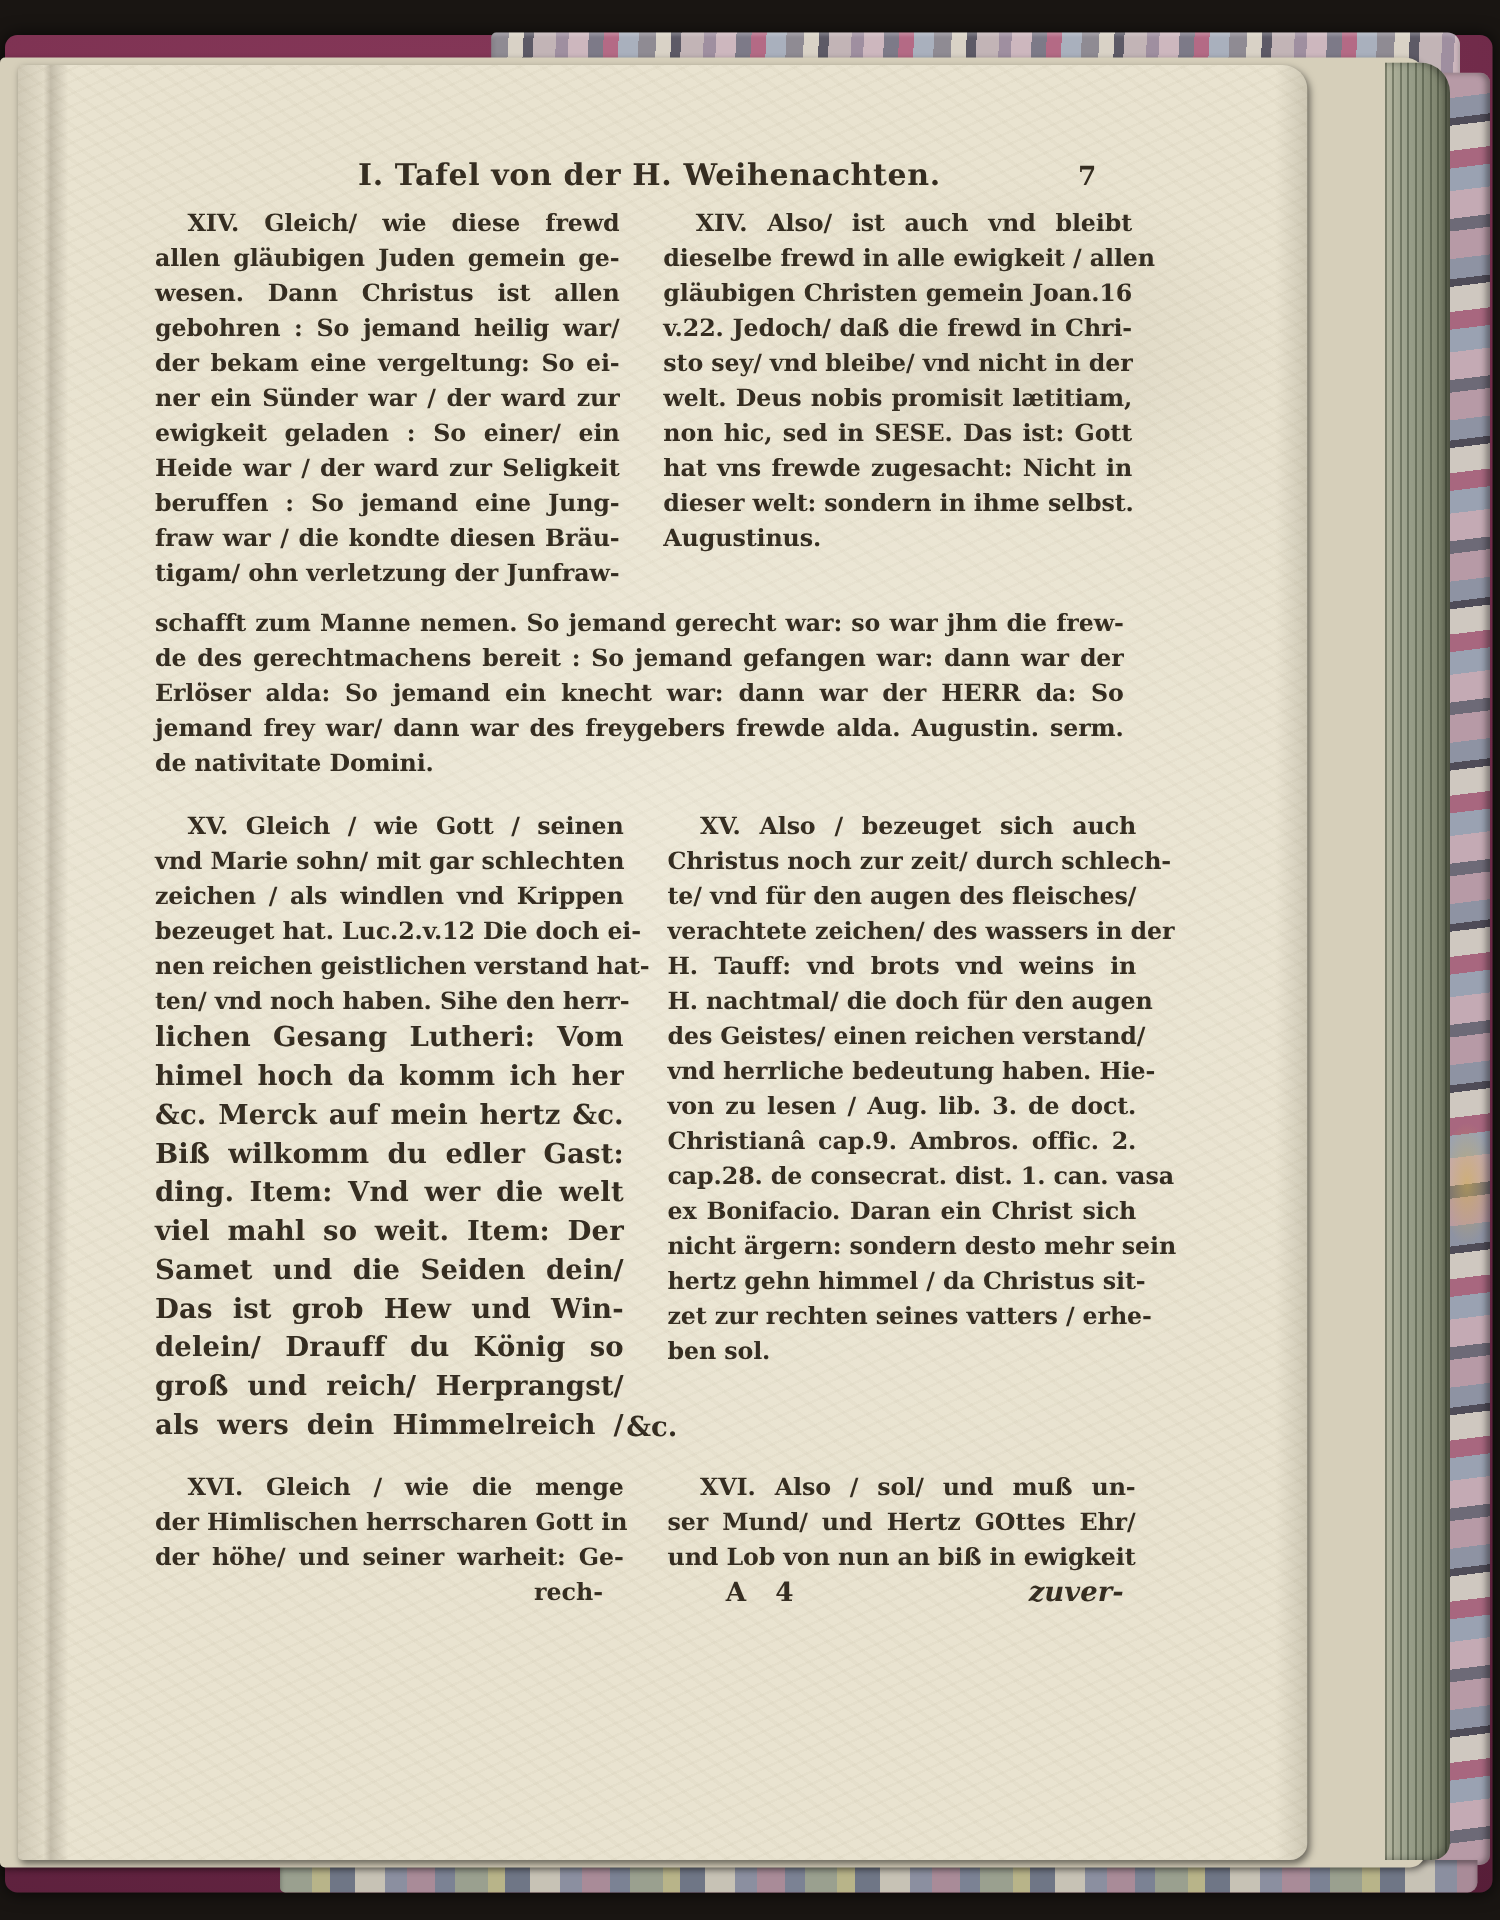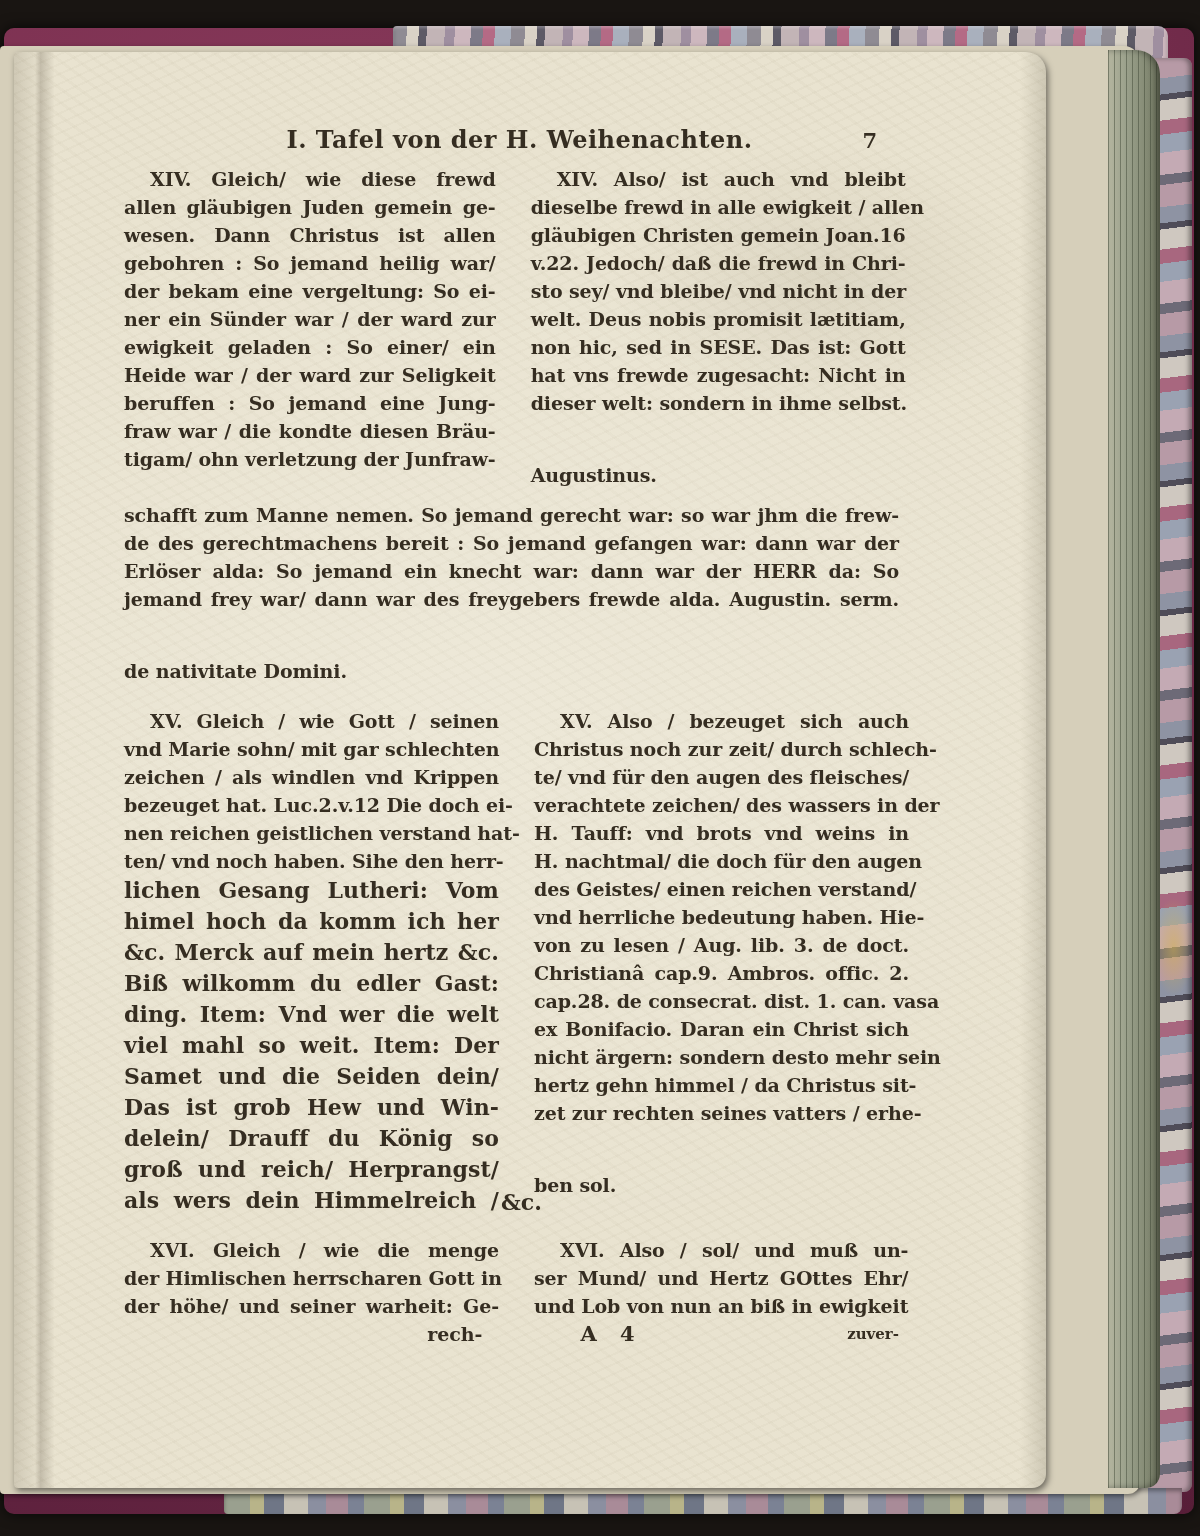--- a/index.html
+++ b/index.html
@@ -108,38 +108,38 @@
     font-size:21px;font-weight:700;
   }
 
   .tline{
     font-size:19px;line-height:28px;font-weight:700;
     letter-spacing:-.1px;
     text-align:justify;text-align-last:justify;
     white-space:nowrap;
   }
   .tline.em{font-size:22px;line-height:31px;letter-spacing:.1px;}
-  .tline.nj{text-align-last:left;margin-top:44px;}
+  .tline.nj{text-align-last:left;}
   .tline.ind{padding-left:26px;}
 
   .cols{display:flex;gap:35px;align-items:flex-start;}
   .col{width:375px;}
   .sec{margin-top:20px;}
   .sec-xv{position:relative;margin-top:22px;}
   .etc{
     position:absolute;left:377px;bottom:1px;
     font-size:22px;font-weight:700;
   }
   .para{margin-top:12px;}
 
   .cw-row{display:flex;gap:34px;line-height:28px;margin-top:0;}
   .cw-row .half{width:375px;display:flex;}
   .cw-left-text{margin-left:auto;padding-right:12px;font-size:19px;font-weight:700;}
   .signature{margin-left:52px;font-size:21px;font-weight:700;word-spacing:16px;}
-  .cw-right-text{margin-left:auto;font-size:15px;font-weight:700;}
+  .cw-right-text{margin-left:auto;font-size:22px;font-weight:700;font-style:italic;}
 </style>
 </head>
 <body>
 
 <div class="scene">
 
   <div class="leather"></div>
   <div class="marble marble-top"></div>
   <div class="marble marble-right"></div>
   <div class="marble marble-bottom"></div>

